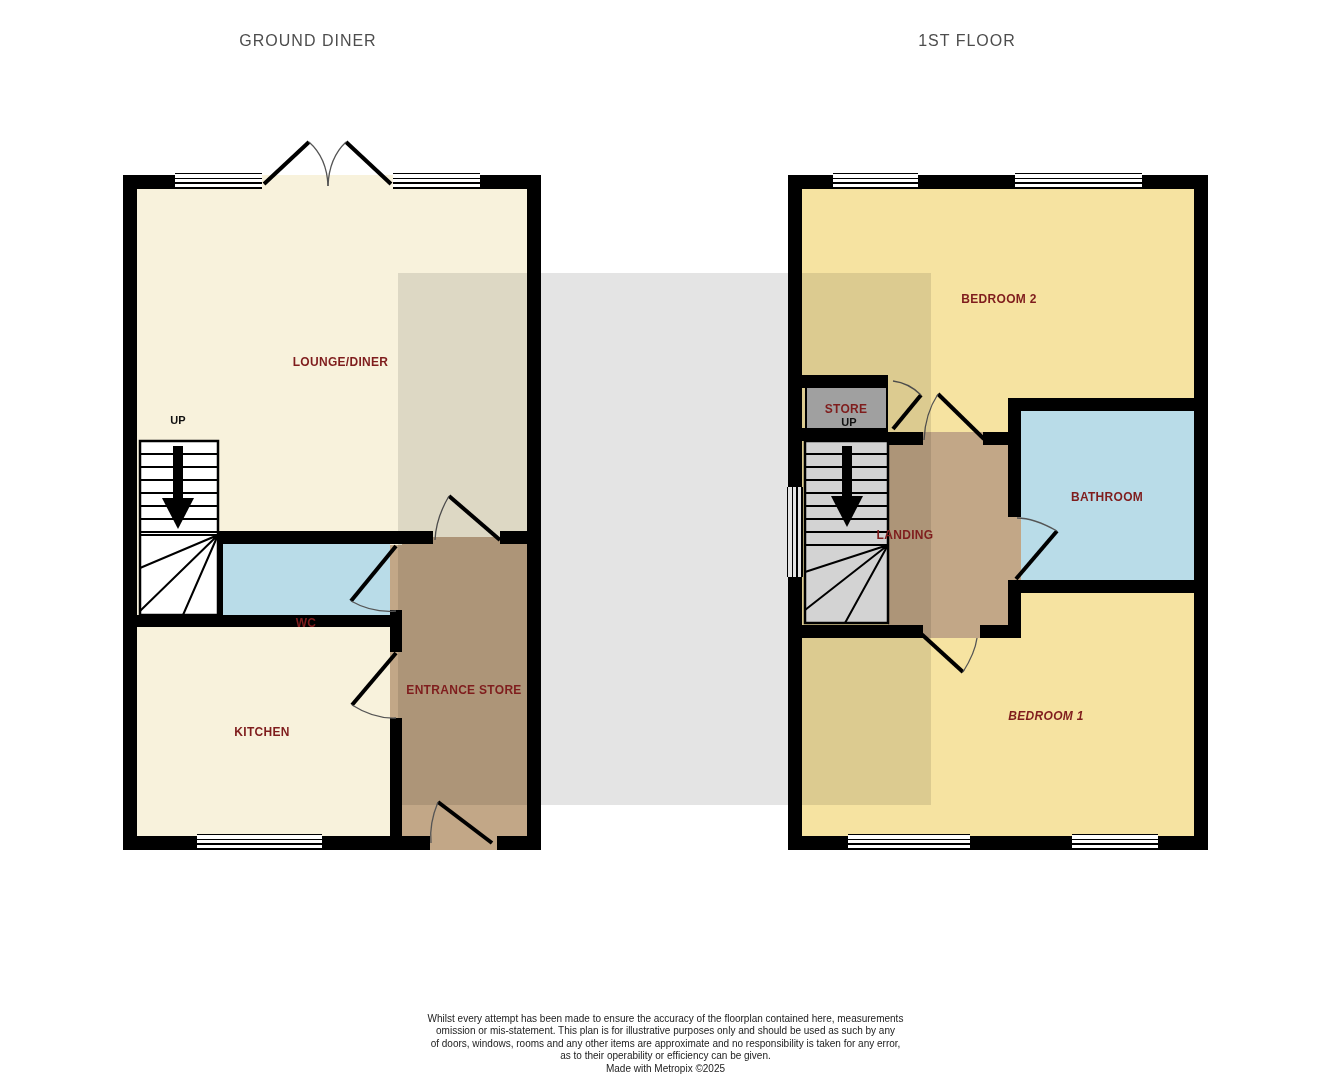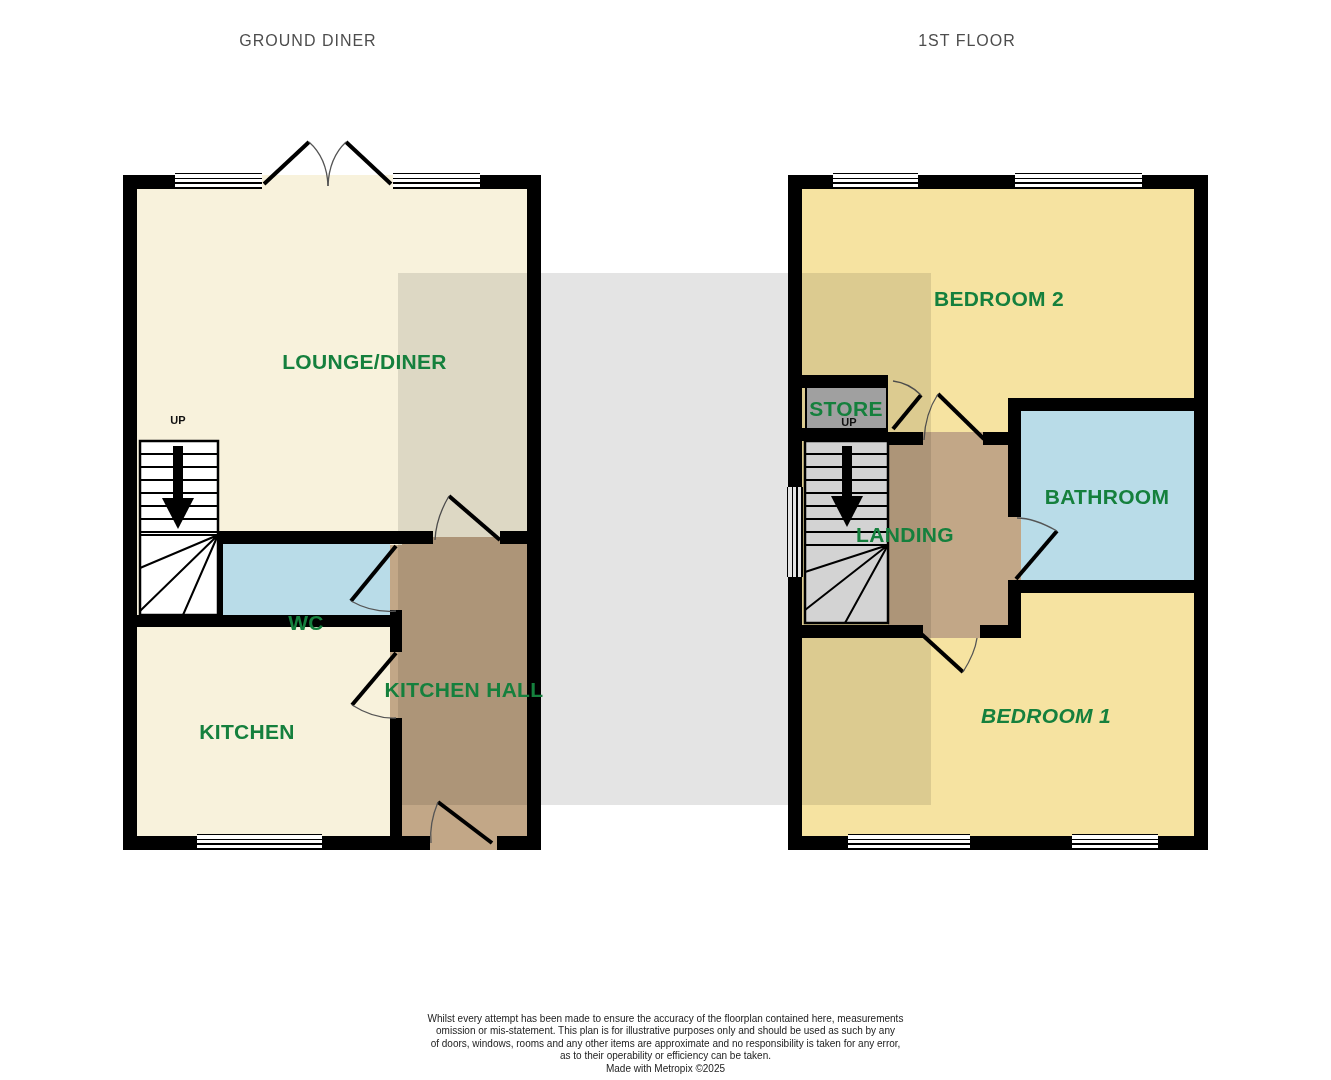--- a/index.html
+++ b/index.html
@@ -11,22 +11,22 @@
   .blue{background:#b9dce8;}
   .tan{background:#c2a787;}
   .gray{background:#b3b3b3;box-sizing:border-box;border:2px solid #000;}
   .w{position:absolute;background:#000;}
   .winh{position:absolute;height:16px;background:linear-gradient(to bottom,
         #000 0 1.5px,#fff 1.5px 5px,#000 5px 6.5px,#fff 6.5px 9.5px,
         #000 9.5px 11px,#fff 11px 14.5px,#000 14.5px 16px);}
   .winv{position:absolute;width:16px;background:linear-gradient(to right,
         #000 0 1.5px,#fff 1.5px 5px,#000 5px 6.5px,#fff 6.5px 9.5px,
         #000 9.5px 11px,#fff 11px 14.5px,#000 14.5px 16px);}
-  .lbl{position:absolute;transform:translate(-50%,-50%);font-weight:bold;font-size:21px;
-       color:#15803d;letter-spacing:.3px;white-space:nowrap;}
+  .lbl{position:absolute;transform:translate(-50%,-50%);font-weight:bold;font-size:12px;
+       color:#7f1d1d;letter-spacing:.3px;white-space:nowrap;}
   .lbl-sm{position:absolute;transform:translate(-50%,-50%);font-weight:bold;font-size:11px;
        color:#111;white-space:nowrap;}
   .ftitle{position:absolute;transform:translate(-50%,-50%);font-size:16px;color:#4d4d4d;
        letter-spacing:1px;white-space:nowrap;}
   .wm-rect{position:absolute;left:398px;top:273px;width:533px;height:532px;
        background:rgba(0,0,0,0.105);}
   .wm-text{position:absolute;left:398px;top:478px;width:533px;text-align:center;
        font-weight:bold;font-size:122px;line-height:1;letter-spacing:-4px;
        color:rgba(255,255,255,0.78);white-space:nowrap;}
   .wm-x{color:rgba(163,213,228,0.85);}
@@ -155,33 +155,33 @@
       <path class="leaf" d="M917,630 L963,672"></path>
       <path class="arc" d="M963,672 Q975,653 977,638"></path>
     </g>
   </svg>
 
   <div class="wm-rect"></div>
 
   <div class="ftitle" style="left:308px;top:41px;">GROUND DINER</div>
   <div class="ftitle" style="left:967px;top:41px;">1ST FLOOR</div>
 
-  <div class="lbl" style="left:345px;top:362px;padding-left:39px;">LOUNGE/DINER</div>
+  <div class="lbl" style="left:321px;top:362px;padding-left:39px;">LOUNGE/DINER</div>
   <div class="lbl-sm" style="left:178px;top:420px;">UP</div>
   <div class="lbl" style="left:306px;top:579px;margin-top:44px;">WC</div>
-  <div class="lbl" style="left:247px;top:732px;text-align:center;">KITCHEN</div>
-  <div class="lbl" style="left:464px;top:690px;">KITCHEN HALL</div>
+  <div class="lbl" style="left:262px;top:732px;text-align:center;">KITCHEN</div>
+  <div class="lbl" style="left:464px;top:690px;">ENTRANCE STORE</div>
   <div class="lbl" style="left:999px;top:299px;">BEDROOM 2</div>
   <div class="lbl" style="left:846px;top:409px;">STORE</div>
   <div class="lbl-sm" style="left:849px;top:422px;">UP</div>
   <div class="lbl" style="left:905px;top:535px;">LANDING</div>
   <div class="lbl" style="left:1107px;top:497px;">BATHROOM</div>
   <div class="lbl" style="left:1046px;top:716px;font-style:italic;">BEDROOM 1</div>
 
   <div class="disclaimer">
     <div>Whilst every attempt has been made to ensure the accuracy of the floorplan contained here, measurements</div>
     <div>omission or mis-statement. This plan is for illustrative purposes only and should be used as such by any</div>
     <div>of doors, windows, rooms and any other items are approximate and no responsibility is taken for any error,</div>
-    <div>as to their operability or efficiency can be taken.</div>
+    <div>as to their operability or efficiency can be given.</div>
     <div>Made with Metropix ©2025</div>
   </div>
 
 </div>
 
 </body></html>

